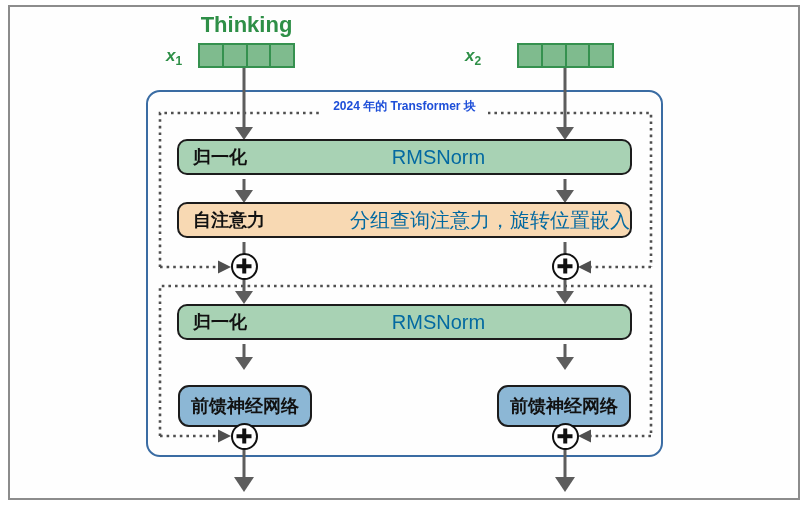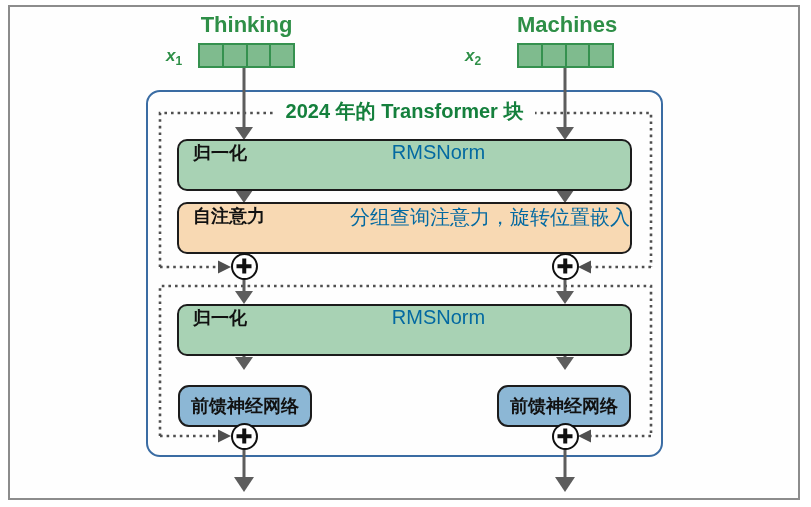--- a/index.html
+++ b/index.html
@@ -11,23 +11,23 @@
   .tok-word{position:absolute;top:12px;width:97px;text-align:center;font-size:22px;font-weight:bold;color:#2e8f47;white-space:nowrap;}
   .x-var{position:absolute;top:46px;width:44px;text-align:center;font-size:17px;font-weight:bold;font-style:italic;color:#2e8f47;}
   .x-var sub{font-size:12px;font-style:normal;}
   .embed-box{position:absolute;top:43px;width:97px;height:25px;border:2px solid #35914f;box-sizing:border-box;display:flex;background:#7fbb8e;}
   .embed-cell{flex:1;border-right:2px solid #35914f;background:#7fbb8e;}
   .embed-cell:last-child{border-right:none;}
 
   
   .blue-box{position:absolute;left:146px;top:90px;width:517px;height:367px;border:2px solid #3a6ca3;border-radius:14px;box-sizing:border-box;background:transparent;}
   .block-title{position:absolute;left:146px;top:98px;width:517px;display:flex;justify-content:center;pointer-events:none;}
-  .block-title span{background:#fefefe;padding:0 12px;font-size:20px;font-weight:bold;color:#15803d;white-space:nowrap;}
+  .block-title span{background:#fefefe;padding:0 12px;font-size:12px;font-weight:bold;color:#1d4ed8;white-space:nowrap;}
 
-  .bar{position:absolute;left:177px;width:455px;height:52px;border:2.5px solid #1c1c1c;border-radius:10px;box-sizing:border-box;display:flex;}
+  .bar{position:absolute;left:177px;width:455px;height:36px;border:2.5px solid #1c1c1c;border-radius:10px;box-sizing:border-box;display:flex;align-items:center;}
   .bar .bar-label{margin-left:14px;font-size:18px;font-weight:bold;color:#111111;white-space:nowrap;}
   .bar .bar-note{flex:1;text-align:center;font-size:20px;color:#0369a1;white-space:nowrap;}
   .bar .bar-note.flush-right{text-align:right;}
   .bar.norm{background:#a8d2b4;}
   .bar.attn{background:#f8d9b3;}
   #norm1{top:139px;} #attn{top:202px;} #norm2{top:304px;}
 
   .ffn{position:absolute;top:370px;width:134px;height:42px;border:2.5px solid #1c1c1c;border-radius:11px;box-sizing:border-box;background:#8cb7d5;display:flex;align-items:center;justify-content:center;font-size:18px;font-weight:bold;color:#111111;white-space:nowrap;margin-top:15px;}
   #ffn-left{left:178px;} #ffn-right{left:497px;}
 
@@ -46,21 +46,20 @@
 
   <div class="tok-word" style="left:198px">Thinking</div>
   <div class="x-var" style="left:152px"><span>x</span><sub>1</sub></div>
   <div class="embed-box" style="left:198px">
     <div class="embed-cell"></div>
     <div class="embed-cell"></div>
     <div class="embed-cell"></div>
     <div class="embed-cell"></div>
   </div>
 
-  <div class="tok-word" style="left:517px">Machines</div>
   <div class="x-var" style="left:451px"><span>x</span><sub>2</sub></div>
   <div class="embed-box" style="left:517px">
     <div class="embed-cell"></div>
     <div class="embed-cell"></div>
     <div class="embed-cell"></div>
     <div class="embed-cell"></div>
   </div>
 
   <div class="blue-box"></div>
 

